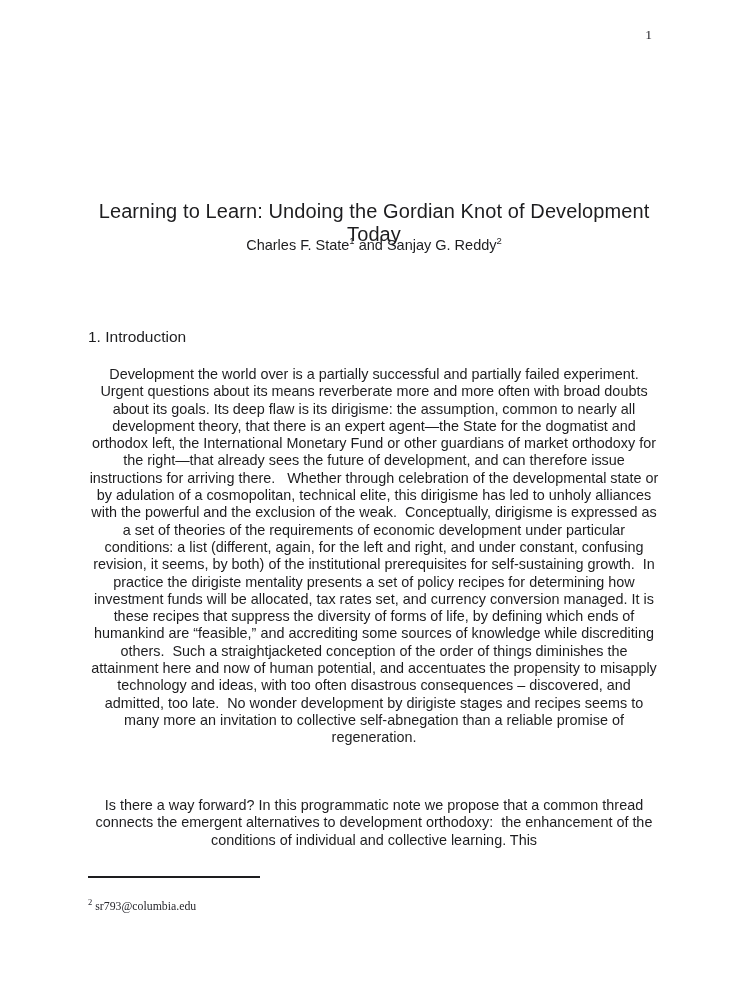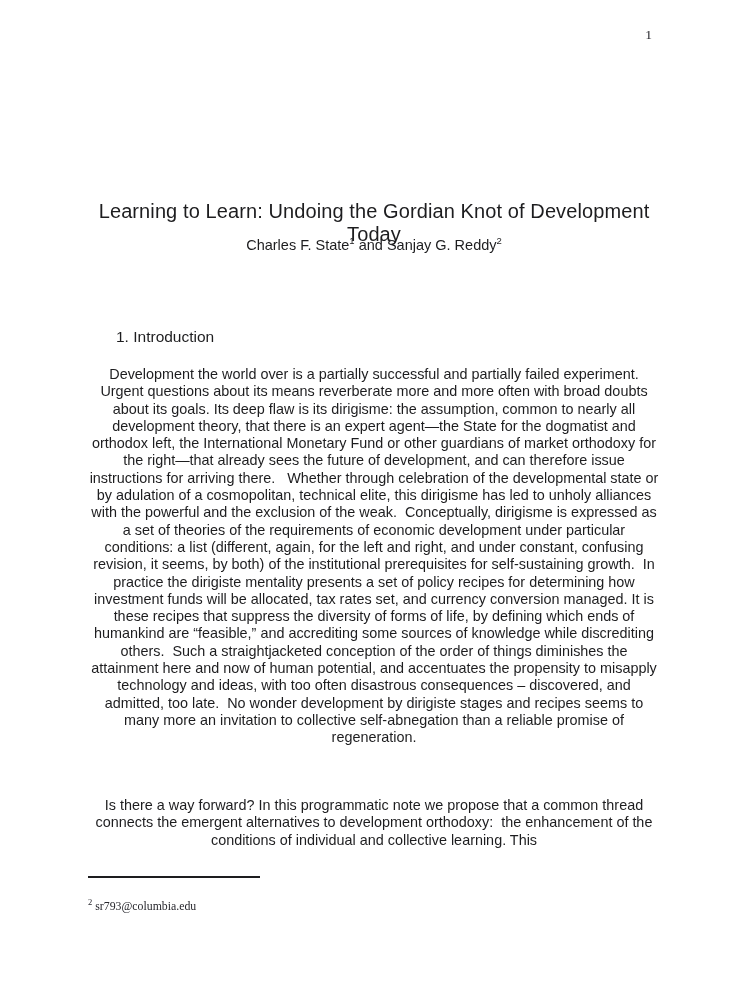--- a/index.html
+++ b/index.html
@@ -40,21 +40,20 @@
     text-align: center;
     font-size: 14.5px;
   }
   .byline sup {
     font-size: 9.5px;
     line-height: 0;
   }
   .section-heading {
     top: 328px;
     font-size: 15.5px;
-    margin-left: 28px;
   }
   .para {
     font-size: 14.4px;
     line-height: 17.3px;
     white-space: pre-wrap;
     text-align: center;
   }
   .para-1 { top: 366px; }
   .para-2 { top: 797px; }
   .footnote-rule {

